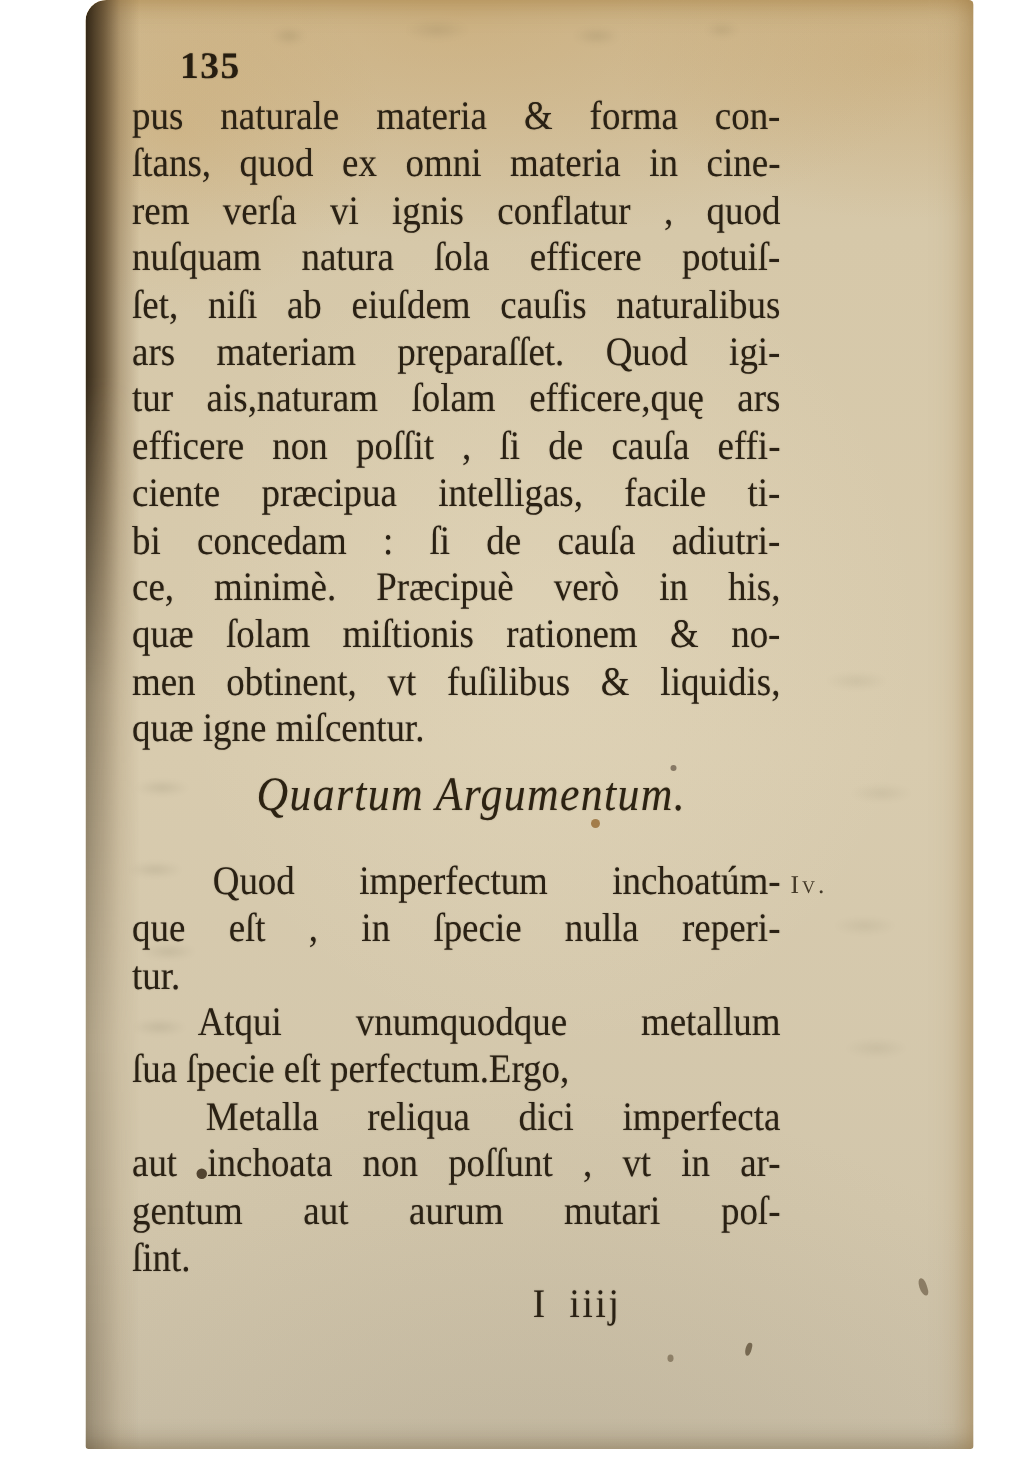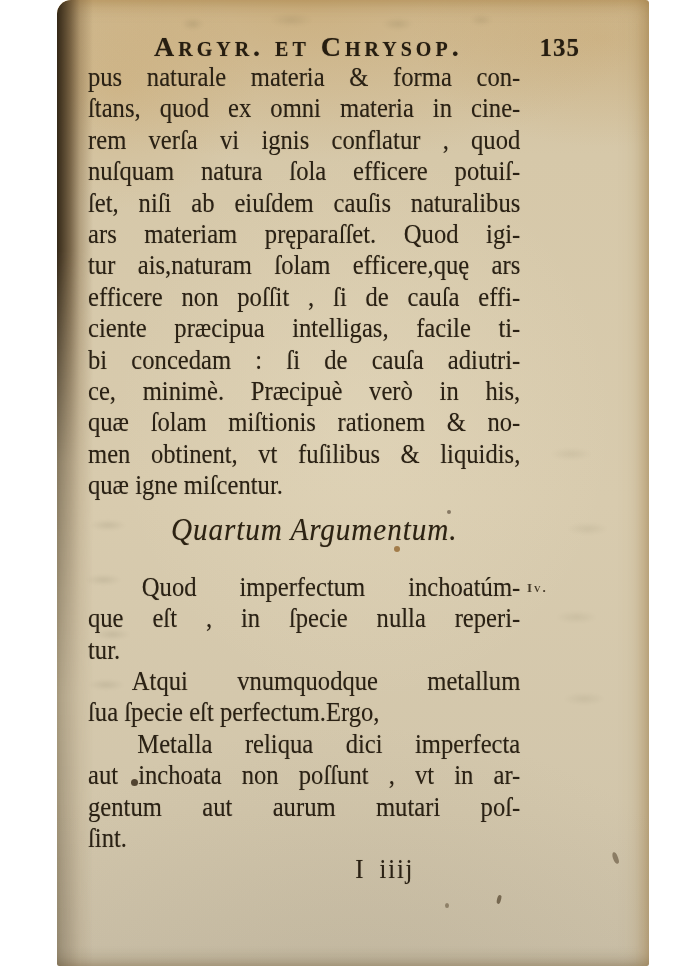--- a/index.html
+++ b/index.html
@@ -116,22 +116,22 @@
 
   .signature-line {
     padding-left: 293px;
     word-spacing: 7px;
     letter-spacing: 2px;
   }
 
   
   .margin-note {
     position: absolute; left: 470px; top: 580px;
-    font-variant: small-caps; font-weight: 700;
-    font-size: 13px; letter-spacing: 2px;
+    font-variant: small-caps; font-weight: 400;
+    font-size: 17px; letter-spacing: 2px;
     color: #352a1a; opacity: 0.9;
   }
 
   
   .speck { position: absolute; pointer-events: none; }
   .speck-1 { left: 74px;  top: 779px; width: 7px; height: 7px; background: #3b2d1b; border-radius: 50%; opacity: .85; }
   .speck-2 { left: 440px; top: 895px; width: 4px; height: 9px; background: #4a3a24; border-radius: 60% 40% 60% 60%; transform: rotate(14deg); opacity: .65; }
   .speck-3 { left: 337px; top: 546px; width: 6px; height: 6px; background: #8a5a1e; border-radius: 50%; opacity: .7; }
   .speck-4 { left: 390px; top: 510px; width: 4px; height: 4px; background: #4e4030; border-radius: 50%; opacity: .6; }
   .speck-5 { left: 556px; top: 852px; width: 5px; height: 12px; background: #54432b; border-radius: 50% 50% 40% 60%; transform: rotate(-18deg); opacity: .55; }
@@ -142,21 +142,20 @@
 
 <div class="stage">
   <div class="page">
 
     <div class="page-edge"></div>
     <div class="ghost ghost-top"></div>
     <div class="ghost ghost-mid"></div>
     <div class="ghost ghost-right"></div>
 
     <div class="running-head">
-      <span class="running-title">Argyr. et Chrysop.</span>
       <span class="folio-number">135</span>
     </div>
 
     <div class="text-block">
 
       <div class="paragraph">
         <div class="line">pus naturale materia &amp; forma con-</div>
         <div class="line">ſtans, quod ex omni materia in cine-</div>
         <div class="line">rem verſa vi ignis conflatur , quod</div>
         <div class="line">nuſquam natura ſola efficere potuiſ-</div>

